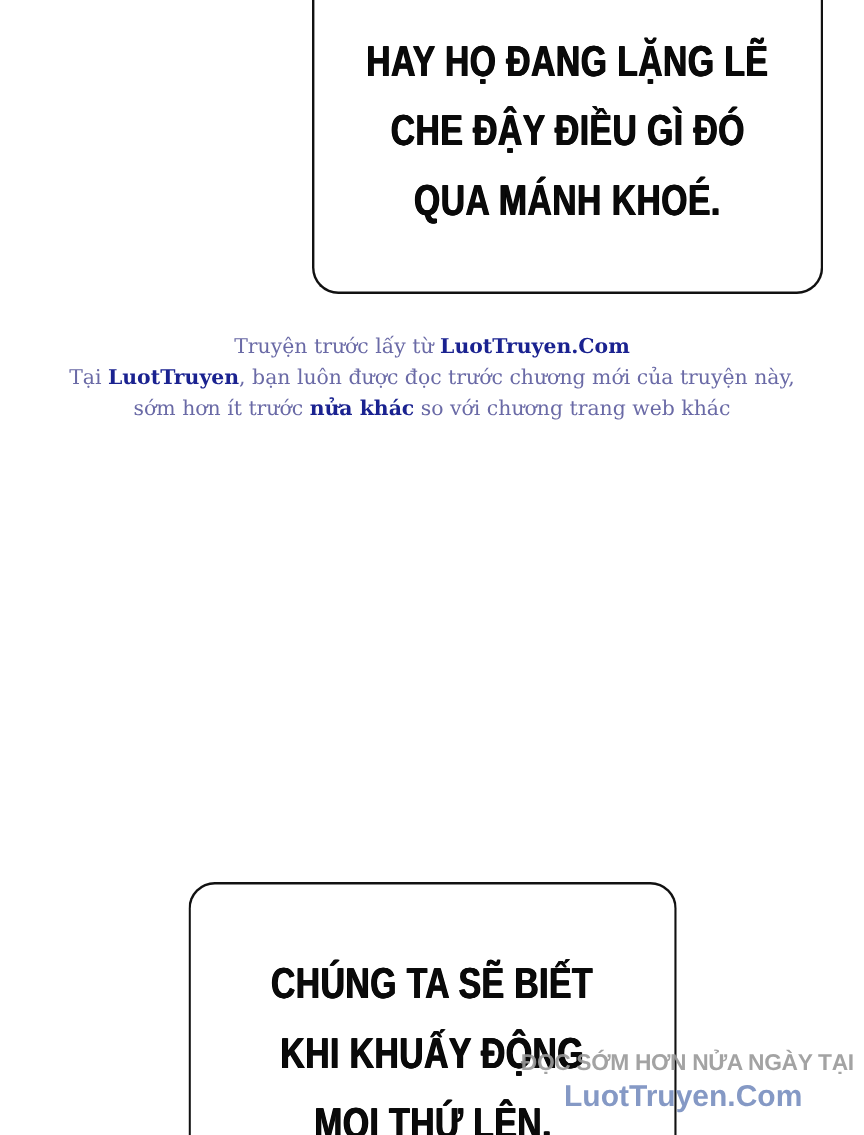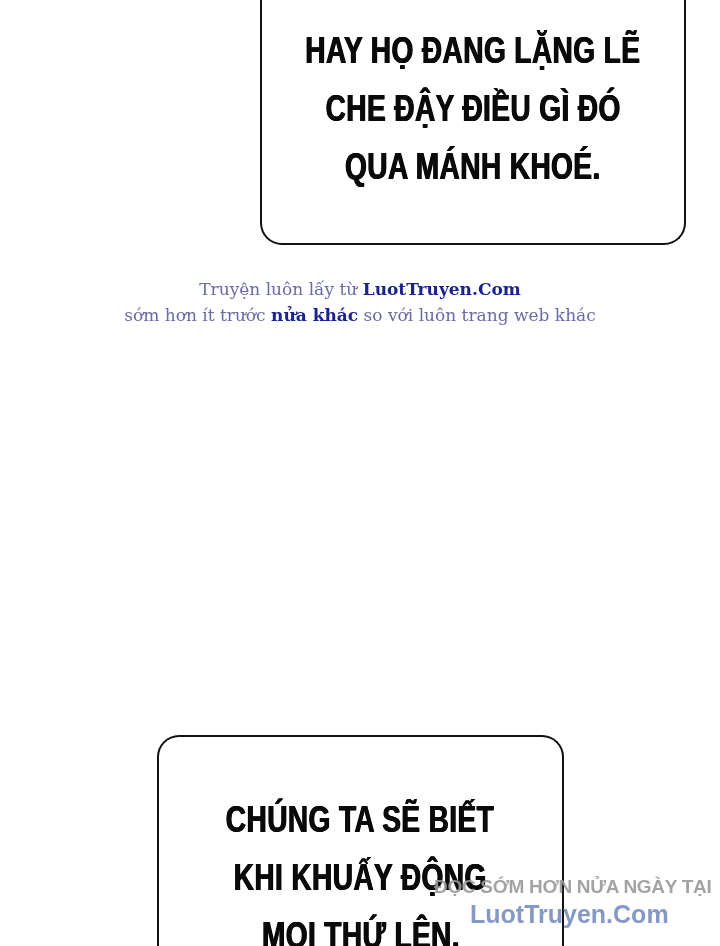--- a/index.html
+++ b/index.html
@@ -40,24 +40,27 @@
 <body>
 
 <div class="bubble bubble-top">
   <div class="comic-line">HAY HỌ ĐANG LẶNG LẼ</div>
   <div class="comic-line">CHE ĐẬY ĐIỀU GÌ ĐÓ</div>
   <div class="comic-line">QUA MÁNH KHOÉ.</div>
 </div>
 
 <div class="credits">
   <div class="line">
-    <span>Truyện luôn lấy từ </span><span class="hl">LuotTruyen.Com</span>
+    <span>Truyện trước lấy từ </span><span class="hl">LuotTruyen.Com</span>
   </div>
   <div class="line">
-    <span>sớm hơn ít trước </span><span class="hl">nửa khác</span><span> so với luôn trang web khác</span>
+    <span>Tại </span><span class="hl">LuotTruyen</span><span>, bạn luôn được đọc trước chương mới của truyện này,</span>
+  </div>
+  <div class="line">
+    <span>sớm hơn ít trước </span><span class="hl">nửa khác</span><span> so với chương trang web khác</span>
   </div>
 </div>
 
 <div class="bubble bubble-bottom">
   <div class="comic-line">CHÚNG TA SẼ BIẾT</div>
   <div class="comic-line">KHI KHUẤY ĐỘNG</div>
   <div class="comic-line">MỌI THỨ LÊN.</div>
 </div>
 
 <div class="wm wm-top">ĐỌC SỚM HƠN NỬA NGÀY TẠI</div>

